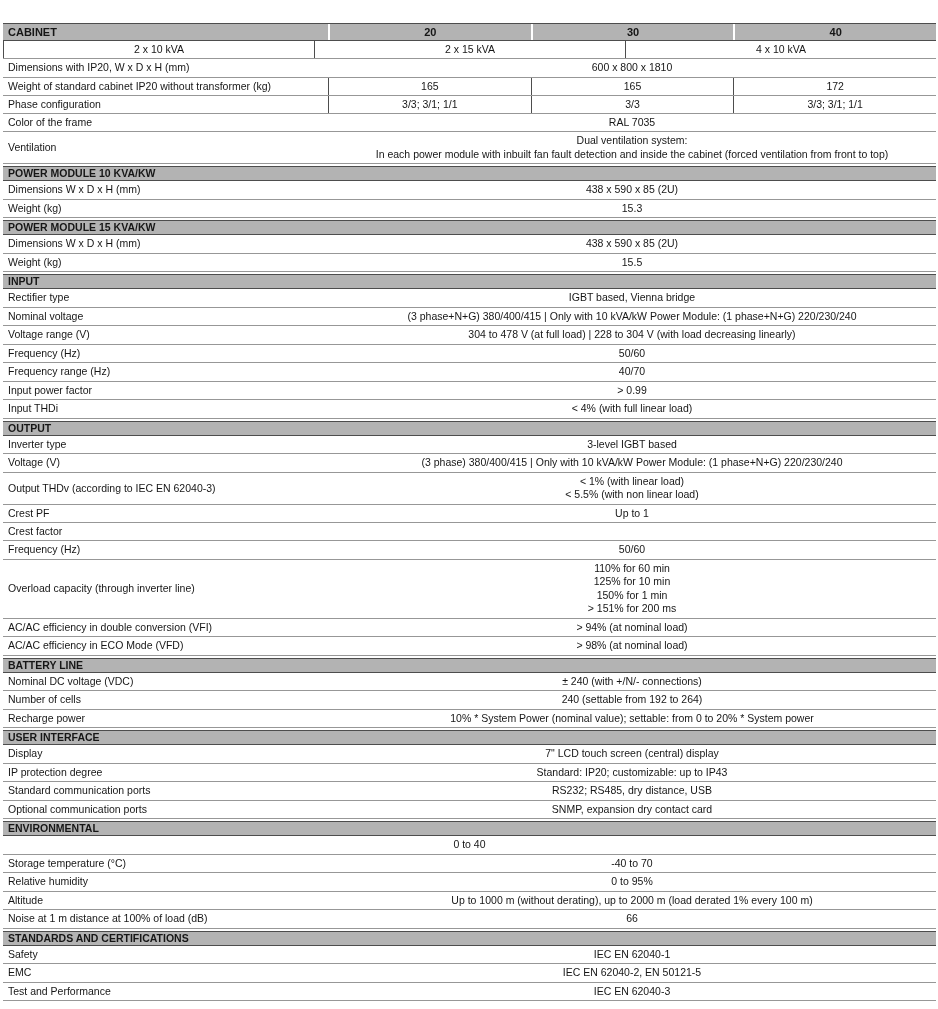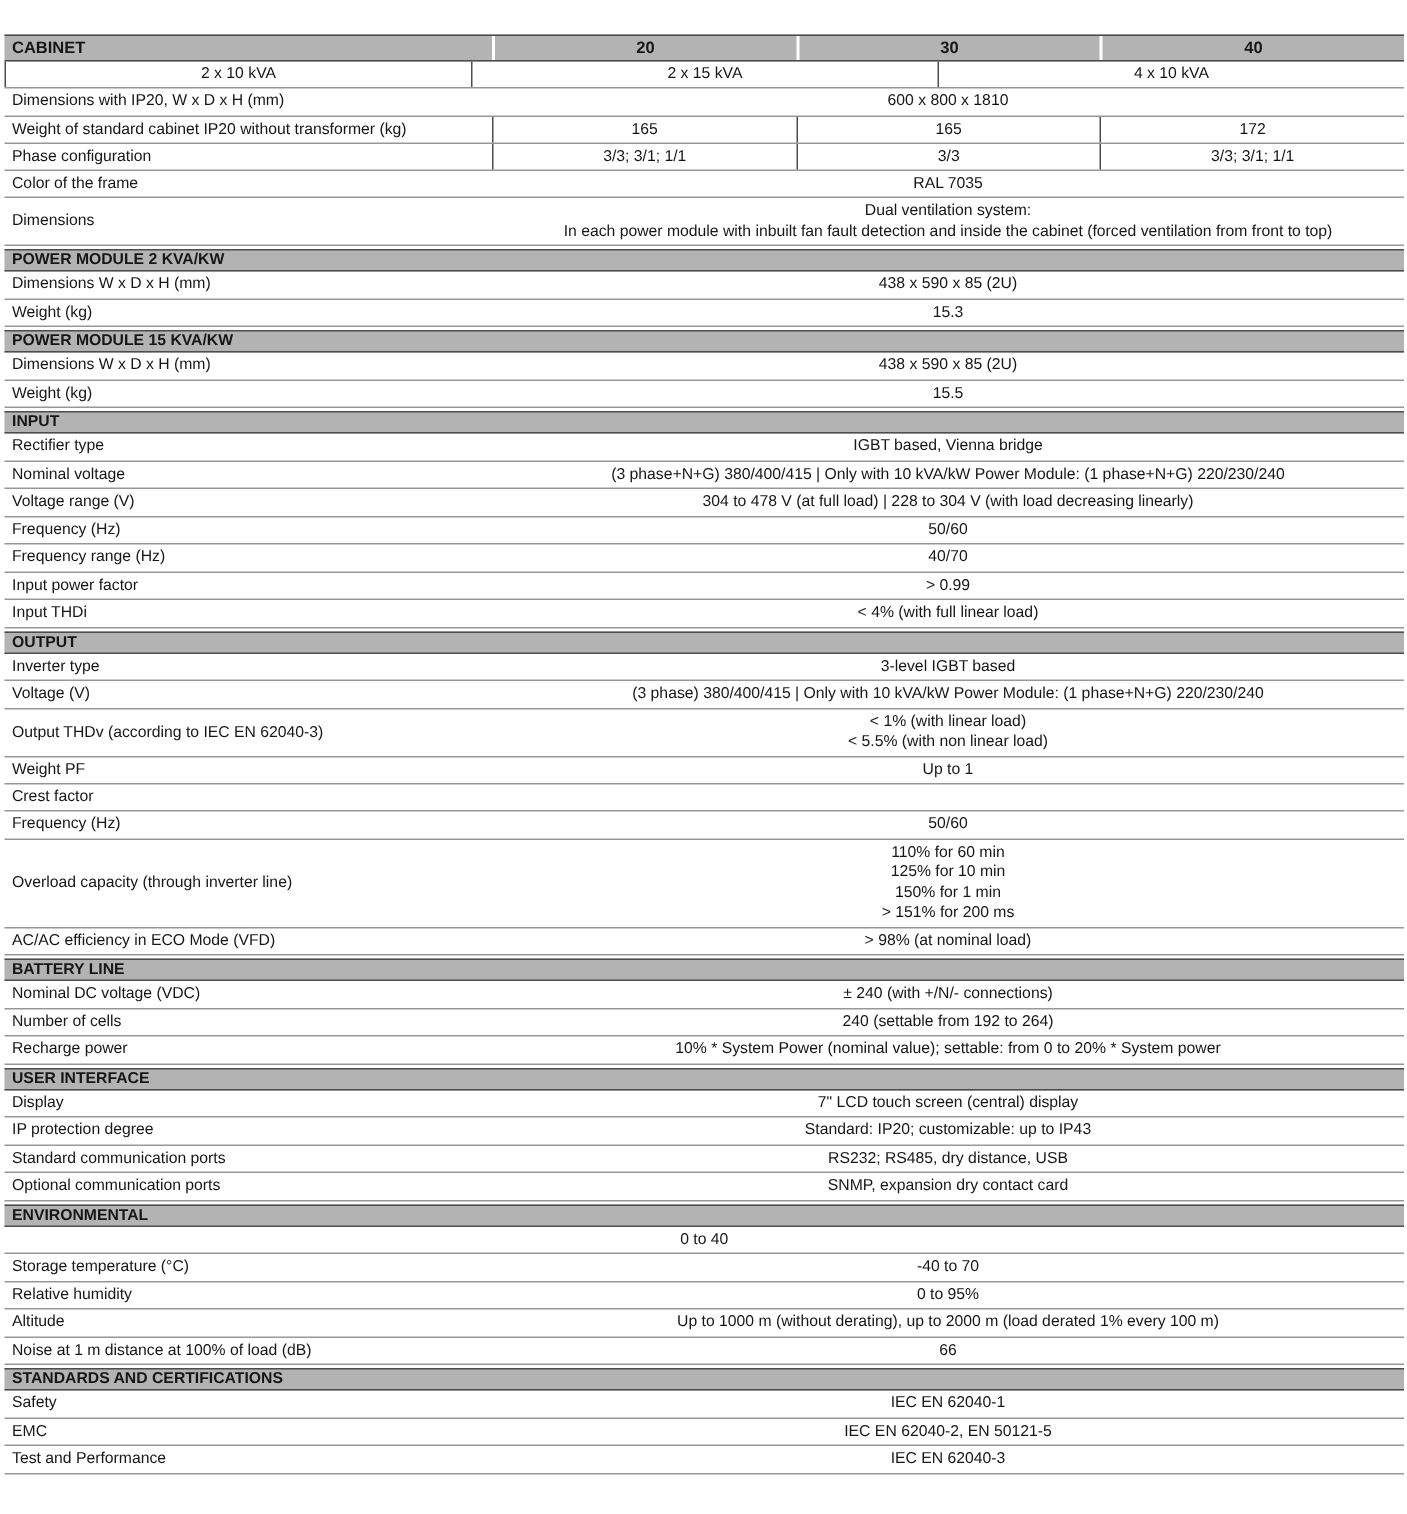--- a/index.html
+++ b/index.html
@@ -129,25 +129,25 @@
           <div class="cell">3/3; 3/1; 1/1</div>
           <div class="cell">3/3</div>
           <div class="cell">3/3; 3/1; 1/1</div>
         </div>
       </div>
       <div class="row">
         <div class="rlabel">Color of the frame</div>
         <div class="span-val">RAL 7035</div>
       </div>
       <div class="row">
-        <div class="rlabel">Dimensions</div>
+        <div class="rlabel">Ventilation</div>
         <div class="span-val">Dual ventilation system:
 In each power module with inbuilt fan fault detection and inside the cabinet (forced ventilation from front to top)</div>
       </div>
-      <div class="section-bar">POWER MODULE 2 KVA/KW</div>
+      <div class="section-bar">POWER MODULE 10 KVA/KW</div>
       <div class="row">
         <div class="rlabel">Dimensions W x D x H (mm)</div>
         <div class="span-val">438 x 590 x 85 (2U)</div>
       </div>
       <div class="row">
         <div class="rlabel">Weight (kg)</div>
         <div class="span-val">15.3</div>
       </div>
       <div class="section-bar">POWER MODULE 15 KVA/KW</div>
       <div class="row">
@@ -195,38 +195,42 @@
       <div class="row">
         <div class="rlabel">Voltage (V)</div>
         <div class="span-val">(3 phase) 380/400/415   |   Only with 10 kVA/kW Power Module: (1 phase+N+G) 220/230/240</div>
       </div>
       <div class="row">
         <div class="rlabel">Output THDv (according to IEC EN 62040-3)</div>
         <div class="span-val">&lt; 1% (with linear load)
 &lt; 5.5% (with non linear load)</div>
       </div>
       <div class="row">
-        <div class="rlabel">Weight PF</div>
+        <div class="rlabel">Crest PF</div>
         <div class="span-val">Up to 1</div>
       </div>
       <div class="row">
         <div class="rlabel">Crest factor</div>
       </div>
       <div class="row">
         <div class="rlabel">Frequency (Hz)</div>
         <div class="span-val">50/60</div>
       </div>
       <div class="row">
         <div class="rlabel">Overload capacity (through inverter line)</div>
         <div class="span-val">110% for 60 min
 125% for 10 min
 150% for 1 min
 &gt; 151% for 200 ms</div>
       </div>
       <div class="row">
+        <div class="rlabel">AC/AC efficiency in double conversion (VFI)</div>
+        <div class="span-val">&gt; 94% (at nominal load)</div>
+      </div>
+      <div class="row">
         <div class="rlabel">AC/AC efficiency in ECO Mode (VFD)</div>
         <div class="span-val">&gt; 98% (at nominal load)</div>
       </div>
       <div class="section-bar">BATTERY LINE</div>
       <div class="row">
         <div class="rlabel">Nominal DC voltage (VDC)</div>
         <div class="span-val">± 240 (with +/N/- connections)</div>
       </div>
       <div class="row">
         <div class="rlabel">Number of cells</div>

